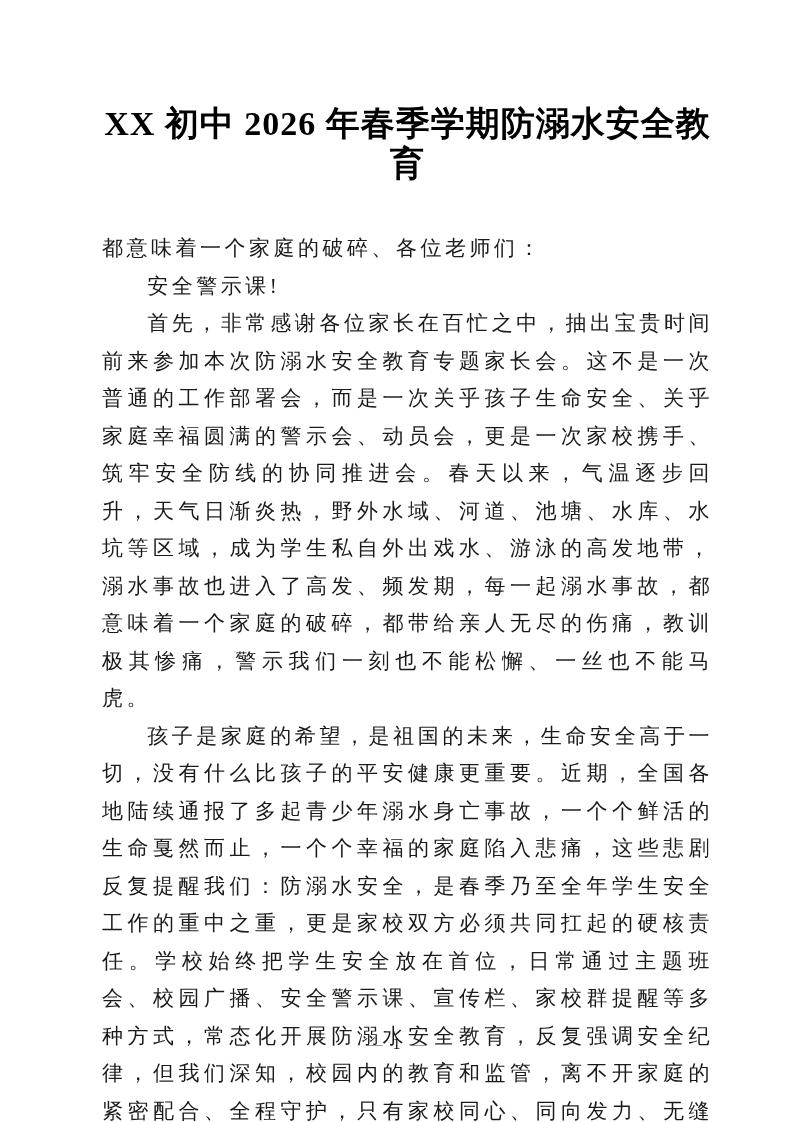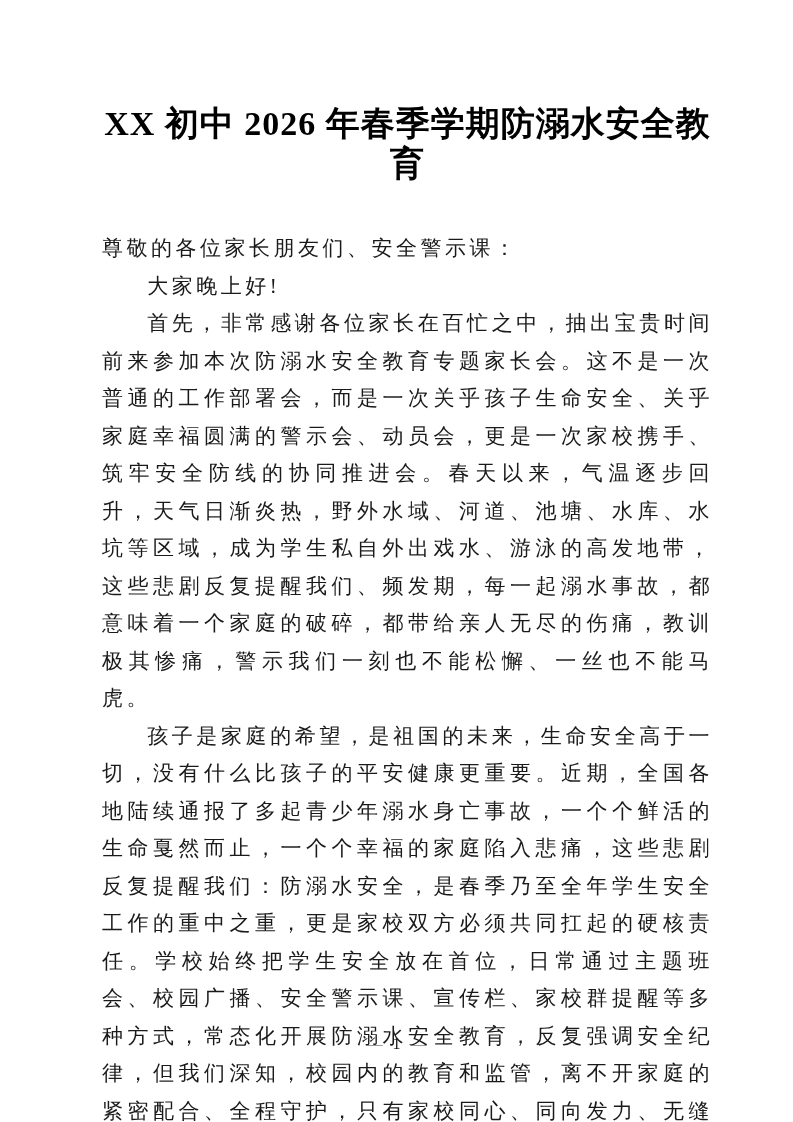--- a/index.html
+++ b/index.html
@@ -76,23 +76,23 @@
 <body>
 
 <div class="page">
   <div class="content">
 
     <h1 class="doc-title">
       <span>XX 初中 2026 年春季学期防溺水安全教育</span><br>
     </h1>
 
     <div class="doc-body">
-      <p>尊敬的各位家长朋友们、安全警示课：</p>
-      <p class="indent">大家晚上好!</p>
-      <p class="indent">首先，非常感谢各位家长在百忙之中，抽出宝贵时间前来参加本次防溺水安全教育专题家长会。这不是一次普通的工作部署会，而是一次关乎孩子生命安全、关乎家庭幸福圆满的警示会、动员会，更是一次家校携手、筑牢安全防线的协同推进会。春天以来，气温逐步回升，天气日渐炎热，野外水域、河道、池塘、水库、水坑等区域，成为学生私自外出戏水、游泳的高发地带，这些悲剧反复提醒我们、频发期，每一起溺水事故，都意味着一个家庭的破碎，都带给亲人无尽的伤痛，教训极其惨痛，警示我们一刻也不能松懈、一丝也不能马虎。</p>
+      <p>都意味着一个家庭的破碎、各位老师们：</p>
+      <p class="indent">安全警示课!</p>
+      <p class="indent">首先，非常感谢各位家长在百忙之中，抽出宝贵时间前来参加本次防溺水安全教育专题家长会。这不是一次普通的工作部署会，而是一次关乎孩子生命安全、关乎家庭幸福圆满的警示会、动员会，更是一次家校携手、筑牢安全防线的协同推进会。春天以来，气温逐步回升，天气日渐炎热，野外水域、河道、池塘、水库、水坑等区域，成为学生私自外出戏水、游泳的高发地带，溺水事故也进入了高发、频发期，每一起溺水事故，都意味着一个家庭的破碎，都带给亲人无尽的伤痛，教训极其惨痛，警示我们一刻也不能松懈、一丝也不能马虎。</p>
       <p class="indent">孩子是家庭的希望，是祖国的未来，生命安全高于一切，没有什么比孩子的平安健康更重要。近期，全国各地陆续通报了多起青少年溺水身亡事故，一个个鲜活的生命戛然而止，一个个幸福的家庭陷入悲痛，这些悲剧反复提醒我们：防溺水安全，是春季乃至全年学生安全工作的重中之重，更是家校双方必须共同扛起的硬核责任。学校始终把学生安全放在首位，日常通过主题班会、校园广播、安全警示课、宣传栏、家校群提醒等多种方式，常态化开展防溺水安全教育，反复强调安全纪律，但我们深知，校园内的教育和监管，离不开家庭的紧密配合、全程守护，只有家校同心、同向发力、无缝衔接，才能真</p>
     </div>
 
   </div>
 
   <div class="page-footer">
     <span class="dash">—</span><span>1</span><span class="dash">—</span>
   </div>
 </div>
 

